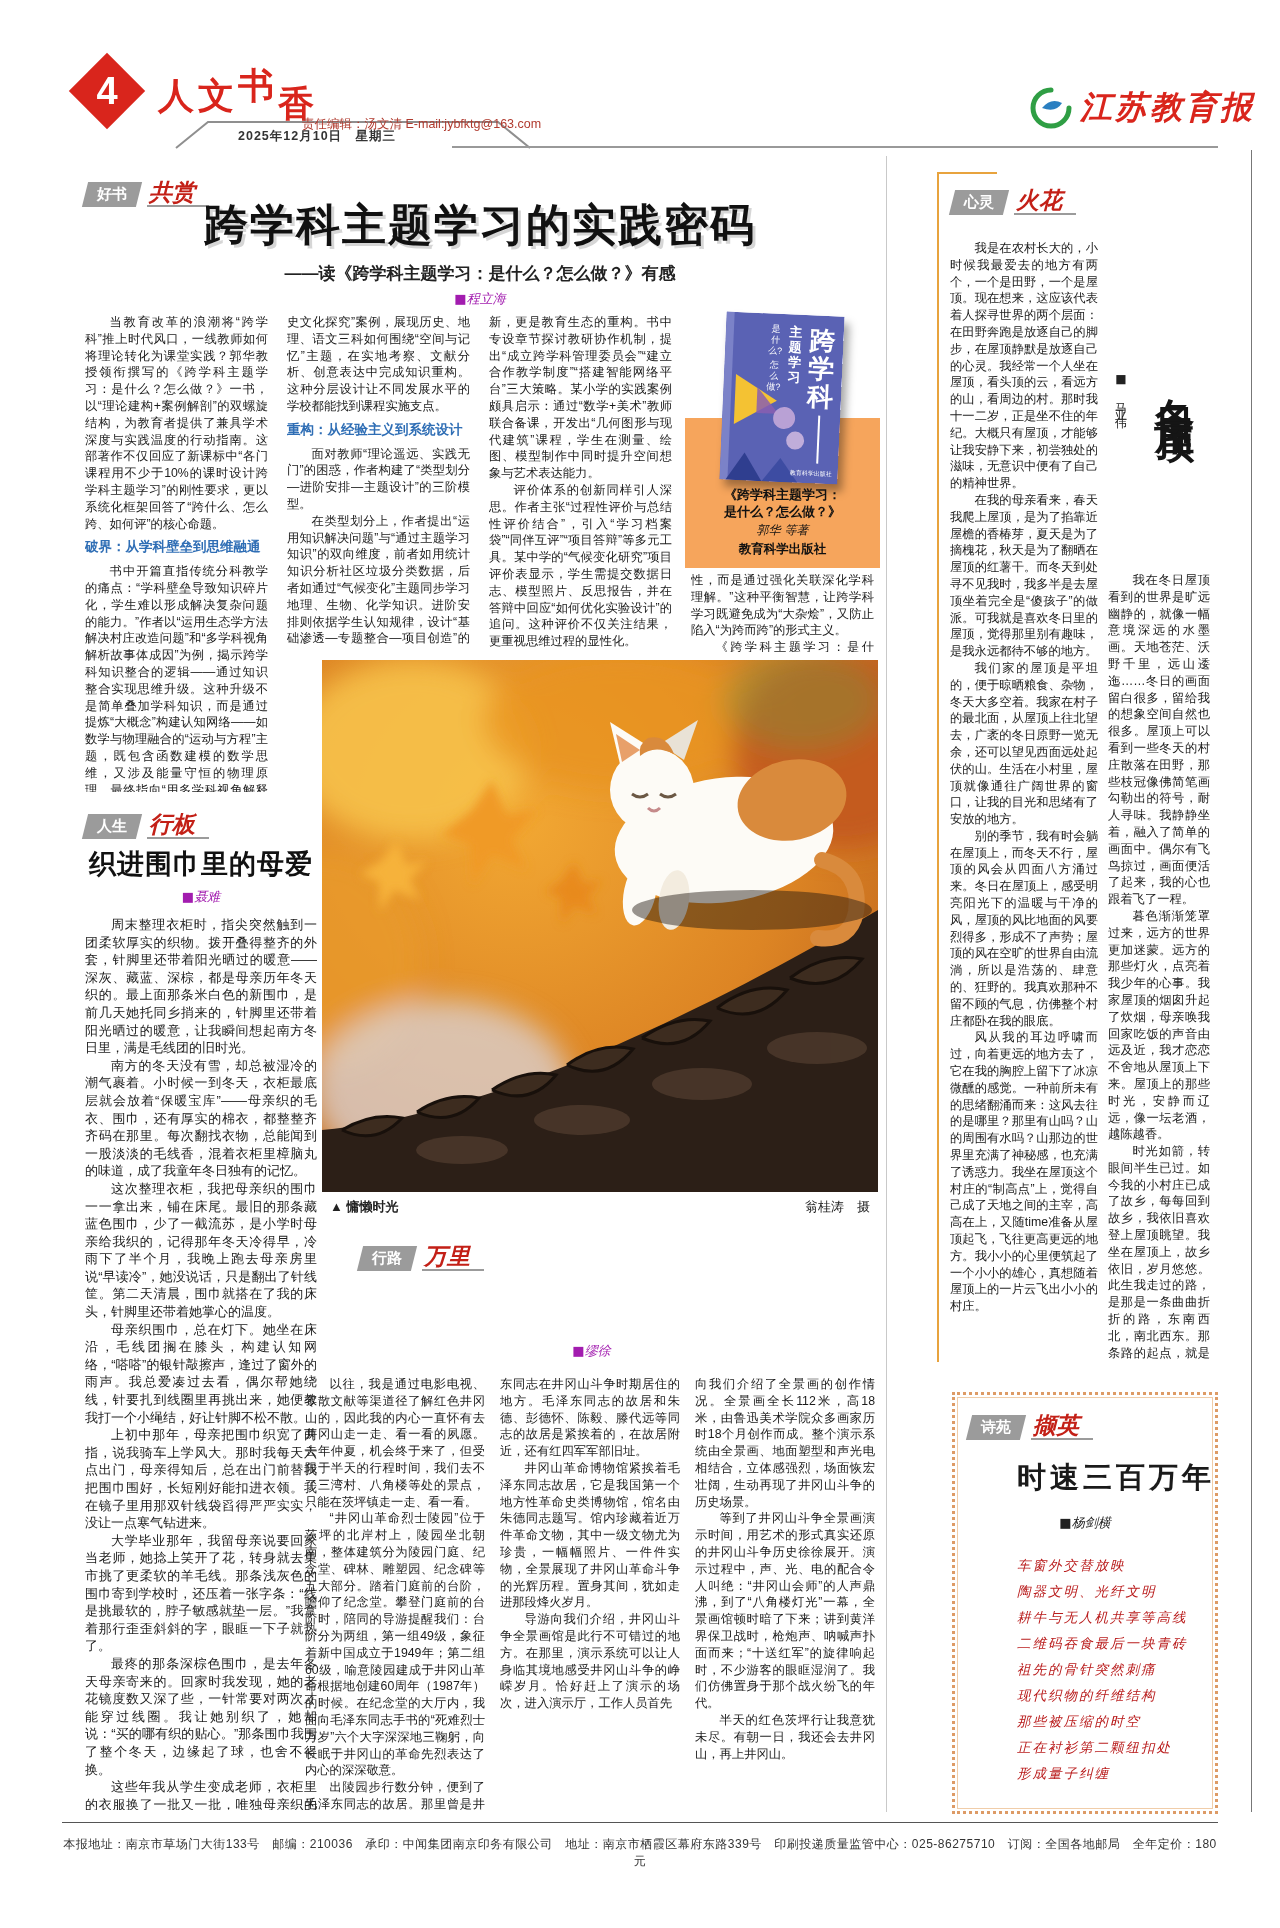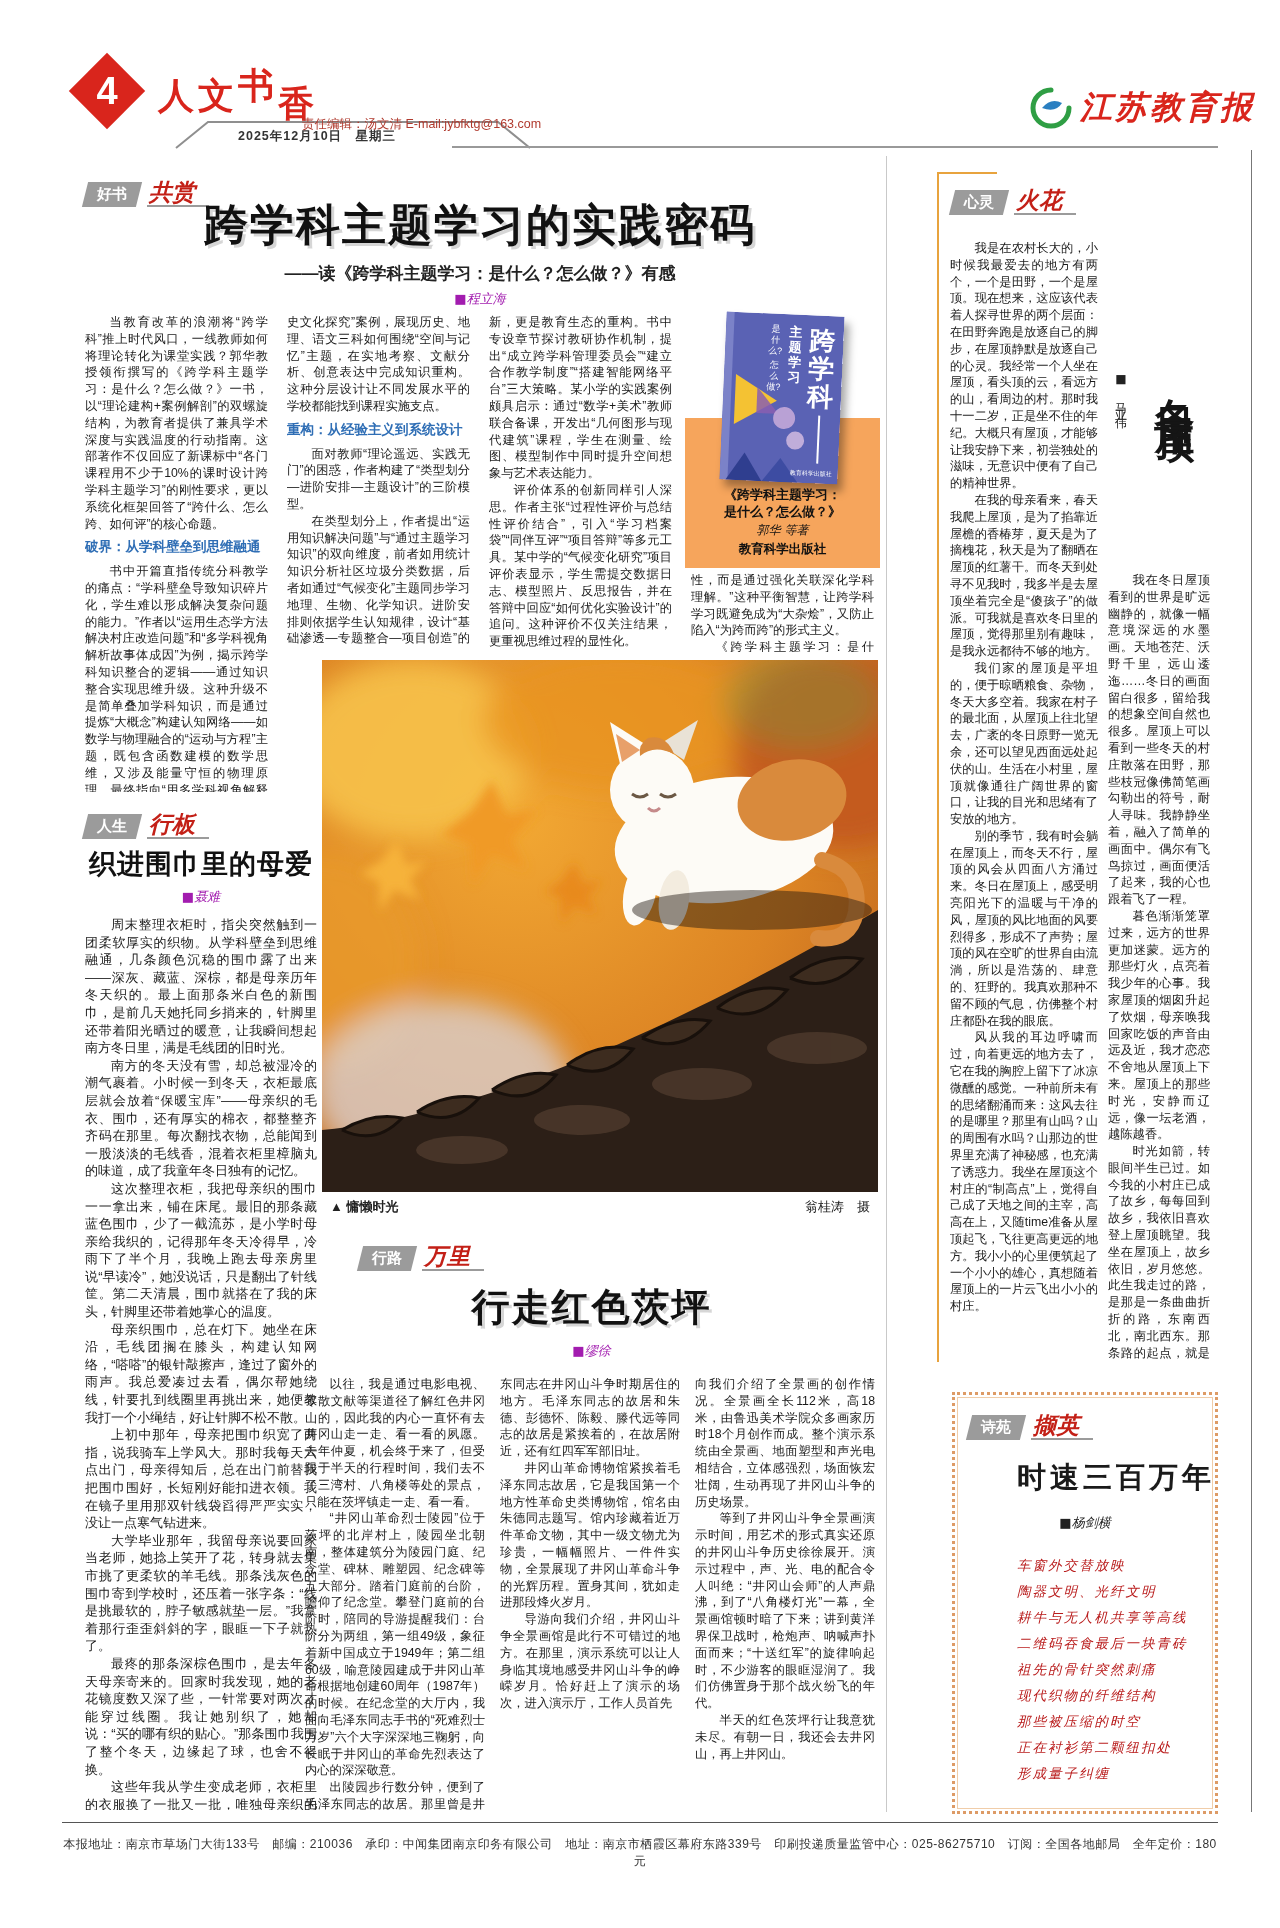--- a/index.html
+++ b/index.html
@@ -159,21 +159,21 @@
       </div>
   </div>
 
   <div class="abs badge" style="left:85px;top:812px;">
     <div class="badge-box"><span>人生</span></div>
     <div class="badge-script">行板</div>
   </div>
   <div class="abs headline" style="left:85px;top:846px;width:232px;font-size:27px;letter-spacing:1px;text-shadow:none;">织进围巾里的母爱</div>
   <div class="abs byline" style="left:85px;top:888px;width:232px;">■聂难</div>
   <div class="abs col" style="left:85px;top:916px;width:232px;height:894px;font-size:13px;line-height:17.6px;">
-      <p class="para">周末整理衣柜时，指尖突然触到一团柔软厚实的织物。从学科壁垒到思维融通，几条颜色沉稳的围巾露了出来——深灰、藏蓝、深棕，都是母亲历年冬天织的。最上面那条米白色的新围巾，是前几天她托同乡捎来的，针脚里还带着阳光晒过的暖意，让我瞬间想起南方冬日里，满是毛线团的旧时光。</p>
+      <p class="para">周末整理衣柜时，指尖突然触到一团柔软厚实的织物。拨开叠得整齐的外套，针脚里还带着阳光晒过的暖意——深灰、藏蓝、深棕，都是母亲历年冬天织的。最上面那条米白色的新围巾，是前几天她托同乡捎来的，针脚里还带着阳光晒过的暖意，让我瞬间想起南方冬日里，满是毛线团的旧时光。</p>
       <p class="para">南方的冬天没有雪，却总被湿冷的潮气裹着。小时候一到冬天，衣柜最底层就会放着“保暖宝库”——母亲织的毛衣、围巾，还有厚实的棉衣，都整整齐齐码在那里。每次翻找衣物，总能闻到一股淡淡的毛线香，混着衣柜里樟脑丸的味道，成了我童年冬日独有的记忆。</p>
       <p class="para">这次整理衣柜，我把母亲织的围巾一一拿出来，铺在床尾。最旧的那条藏蓝色围巾，少了一截流苏，是小学时母亲给我织的，记得那年冬天冷得早，冷雨下了半个月，我晚上跑去母亲房里说“早读冷”，她没说话，只是翻出了针线筐。第二天清晨，围巾就搭在了我的床头，针脚里还带着她掌心的温度。</p>
       <p class="para">母亲织围巾，总在灯下。她坐在床沿，毛线团搁在膝头，构建认知网络，“嗒嗒”的银针敲擦声，逢过了窗外的雨声。我总爱凑过去看，偶尔帮她绕线，针要扎到线圈里再挑出来，她便教我打一个小绳结，好让针脚不松不散。</p>
       <p class="para">上初中那年，母亲把围巾织宽了两指，说我骑车上学风大。那时我每天六点出门，母亲得知后，总在出门前替我把围巾围好，长短刚好能扣进衣领。我在镜子里用那双针线袋舀得严严实实，没让一点寒气钻进来。</p>
       <p class="para">大学毕业那年，我留母亲说要回家当老师，她捻上笑开了花，转身就去集市挑了更柔软的羊毛线。那条浅灰色的围巾寄到学校时，还压着一张字条：“线是挑最软的，脖子敏感就垫一层。”我拿着那行歪歪斜斜的字，眼眶一下子就热了。</p>
       <p class="para">最疼的那条深棕色围巾，是去年冬天母亲寄来的。回家时我发现，她的老花镜度数又深了些，一针常要对两次才能穿过线圈。我让她别织了，她却说：“买的哪有织的贴心。”那条围巾我围了整个冬天，边缘起了球，也舍不得换。</p>
       <p class="para">这些年我从学生变成老师，衣柜里的衣服换了一批又一批，唯独母亲织的围巾，一条都没舍得丢。它们不像商店里的围巾那样光鲜，却带着母亲掌心的温度，织着岁月，也织进了绵密的母爱。</p>
     </div>
 
   <div class="abs" style="left:322px;top:660px;width:556px;height:532px;overflow:hidden;">
@@ -243,21 +243,20 @@
   </div>
   <div class="abs photo-caption" style="left:330px;top:1198px;width:540px;">
     <span>▲ 慵懒时光</span>
     <span style="font-weight:normal;">翁桂涛　摄</span>
   </div>
 
   <div class="abs badge" style="left:360px;top:1244px;">
     <div class="badge-box"><span>行路</span></div>
     <div class="badge-script">万里</div>
   </div>
-  <div class="abs headline" style="left:305px;top:1282px;width:573px;font-size:38px;">行走红色茨坪</div>
   <div class="abs byline" style="left:305px;top:1342px;width:573px;">■缪徐</div>
   <div class="abs col" style="left:305px;top:1376px;width:180px;height:436px;">
       <p class="para">以往，我是通过电影电视、零散文献等渠道径了解红色井冈山的，因此我的内心一直怀有去井冈山走一走、看一看的夙愿。去年仲夏，机会终于来了，但受限于半天的行程时间，我们去不了三湾村、八角楼等处的景点，只能在茨坪镇走一走、看一看。</p>
       <p class="para">“井冈山革命烈士陵园”位于茨坪的北岸村上，陵园坐北朝南，整体建筑分为陵园门庭、纪念堂、碑林、雕塑园、纪念碑等五大部分。踏着门庭前的台阶，瞻仰了纪念堂。攀登门庭前的台阶时，陪同的导游提醒我们：台阶分为两组，第一组49级，象征着新中国成立于1949年；第二组60级，喻意陵园建成于井冈山革命根据地创建60周年（1987年）的时候。在纪念堂的大厅内，我面向毛泽东同志手书的“死难烈士万岁”六个大字深深地三鞠躬，向长眠于井冈山的革命先烈表达了内心的深深敬意。</p>
       <p class="para">出陵园步行数分钟，便到了毛泽东同志的故居。那里曾是井冈山根据地的政治、军事、经济和文化中心，也是毛泽</p>
     </div>
   <div class="abs col" style="left:500px;top:1376px;width:180px;height:436px;">
       <p class="para cont">东同志在井冈山斗争时期居住的地方。毛泽东同志的故居和朱德、彭德怀、陈毅、滕代远等同志的故居是紧挨着的，在故居附近，还有红四军军部旧址。</p>
       <p class="para">井冈山革命博物馆紧挨着毛泽东同志故居，它是我国第一个地方性革命史类博物馆，馆名由朱德同志题写。馆内珍藏着近万件革命文物，其中一级文物尤为珍贵，一幅幅照片、一件件实物，全景展现了井冈山革命斗争的光辉历程。置身其间，犹如走进那段烽火岁月。</p>
       <p class="para">导游向我们介绍，井冈山斗争全景画馆是此行不可错过的地方。在那里，演示系统可以让人身临其境地感受井冈山斗争的峥嵘岁月。恰好赶上了演示的场次，进入演示厅，工作人员首先</p>

